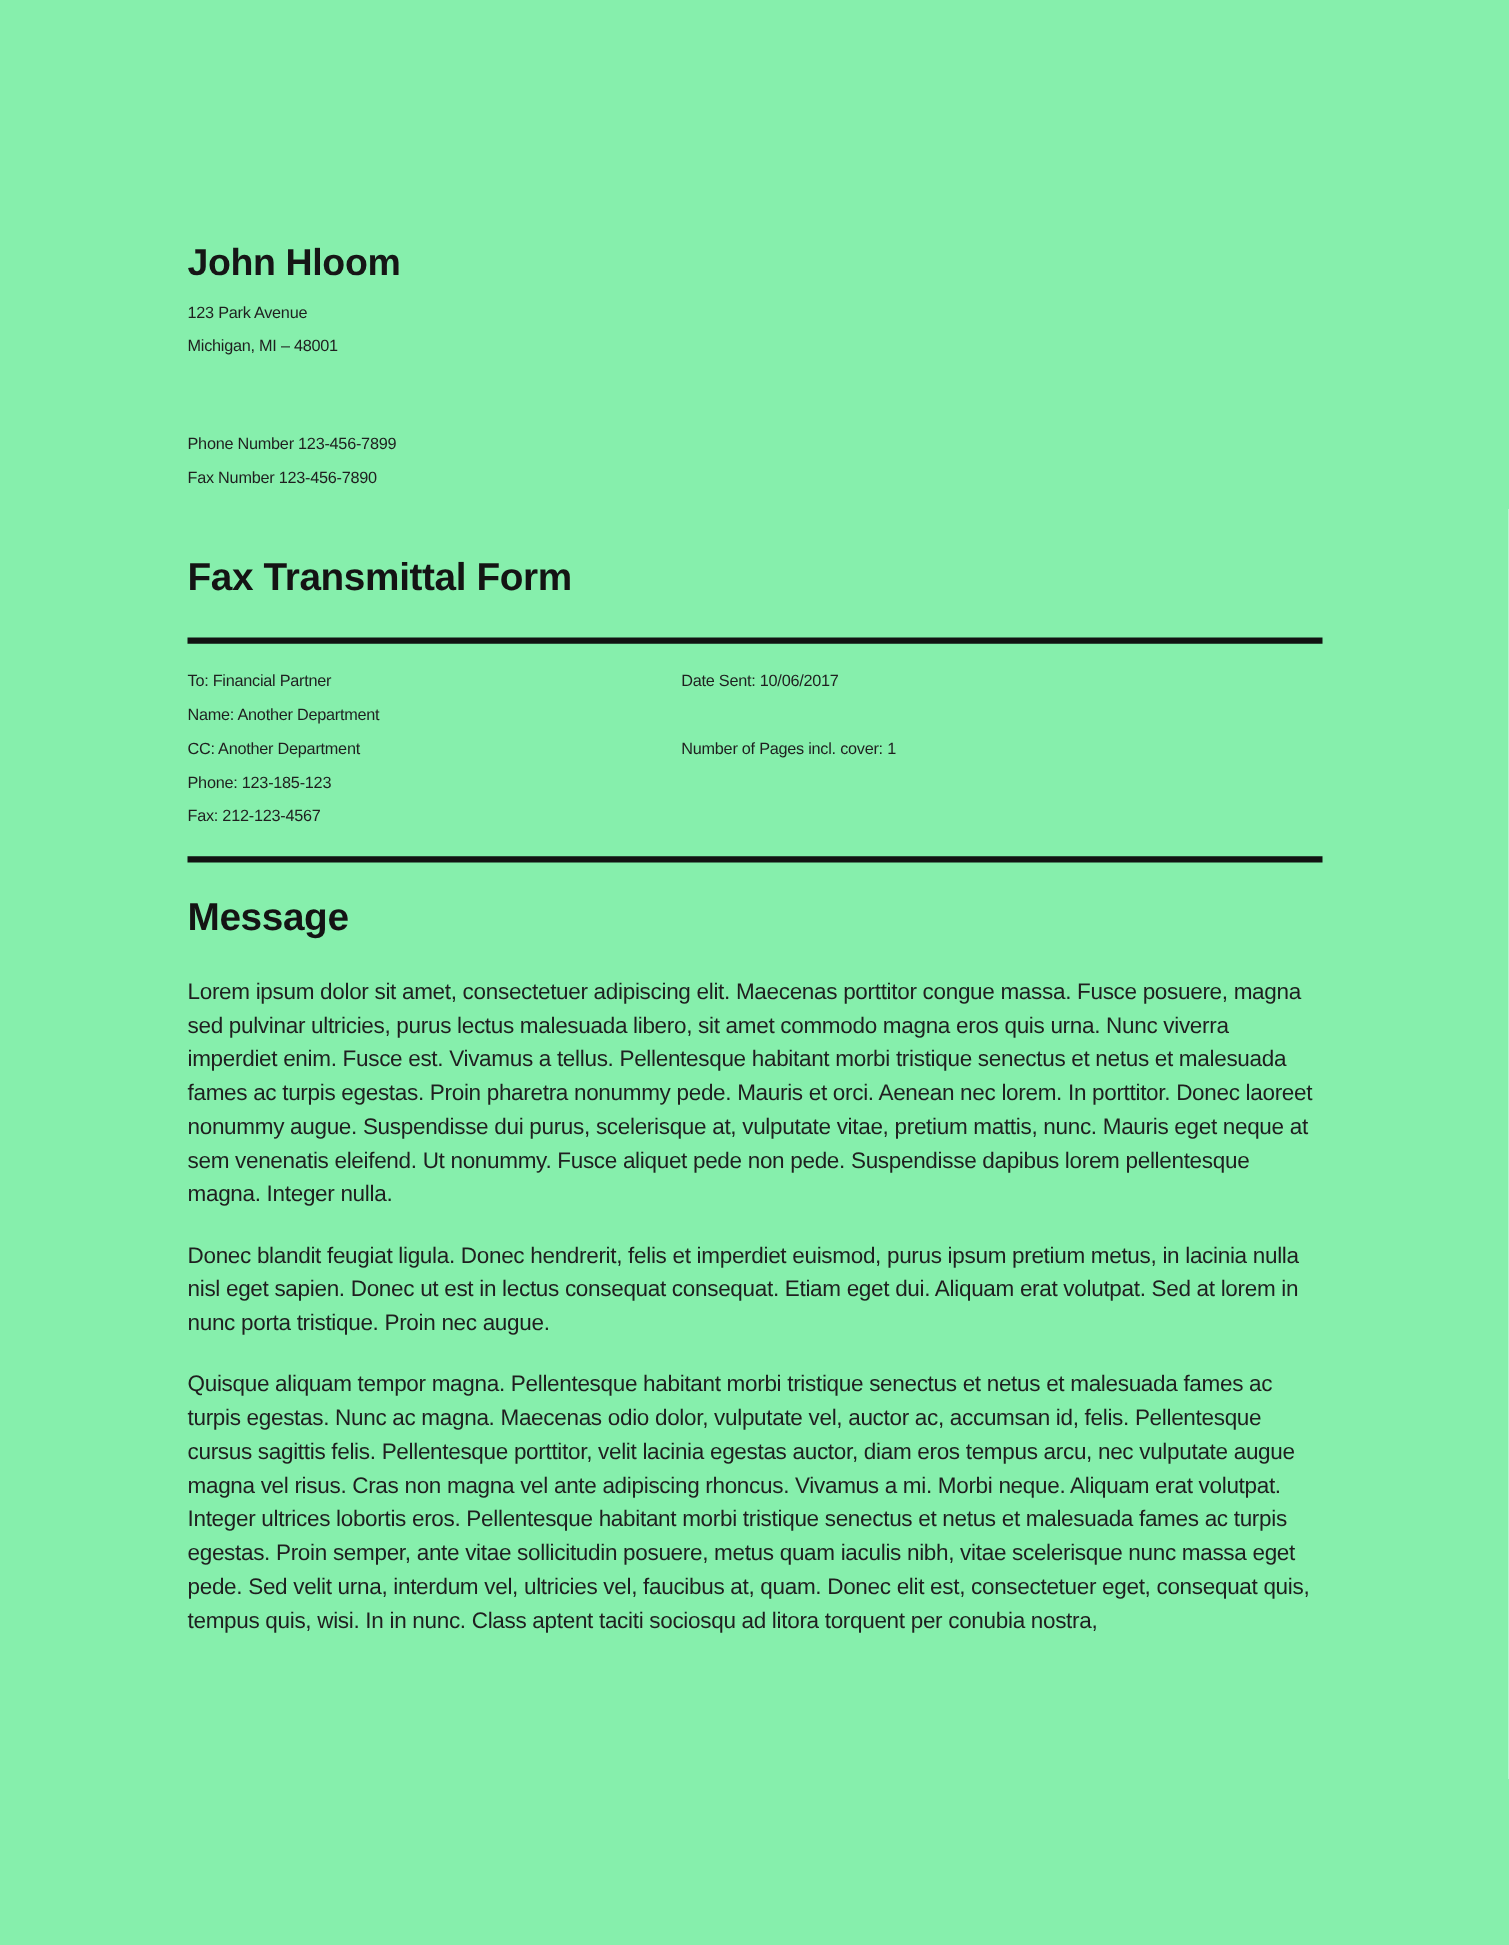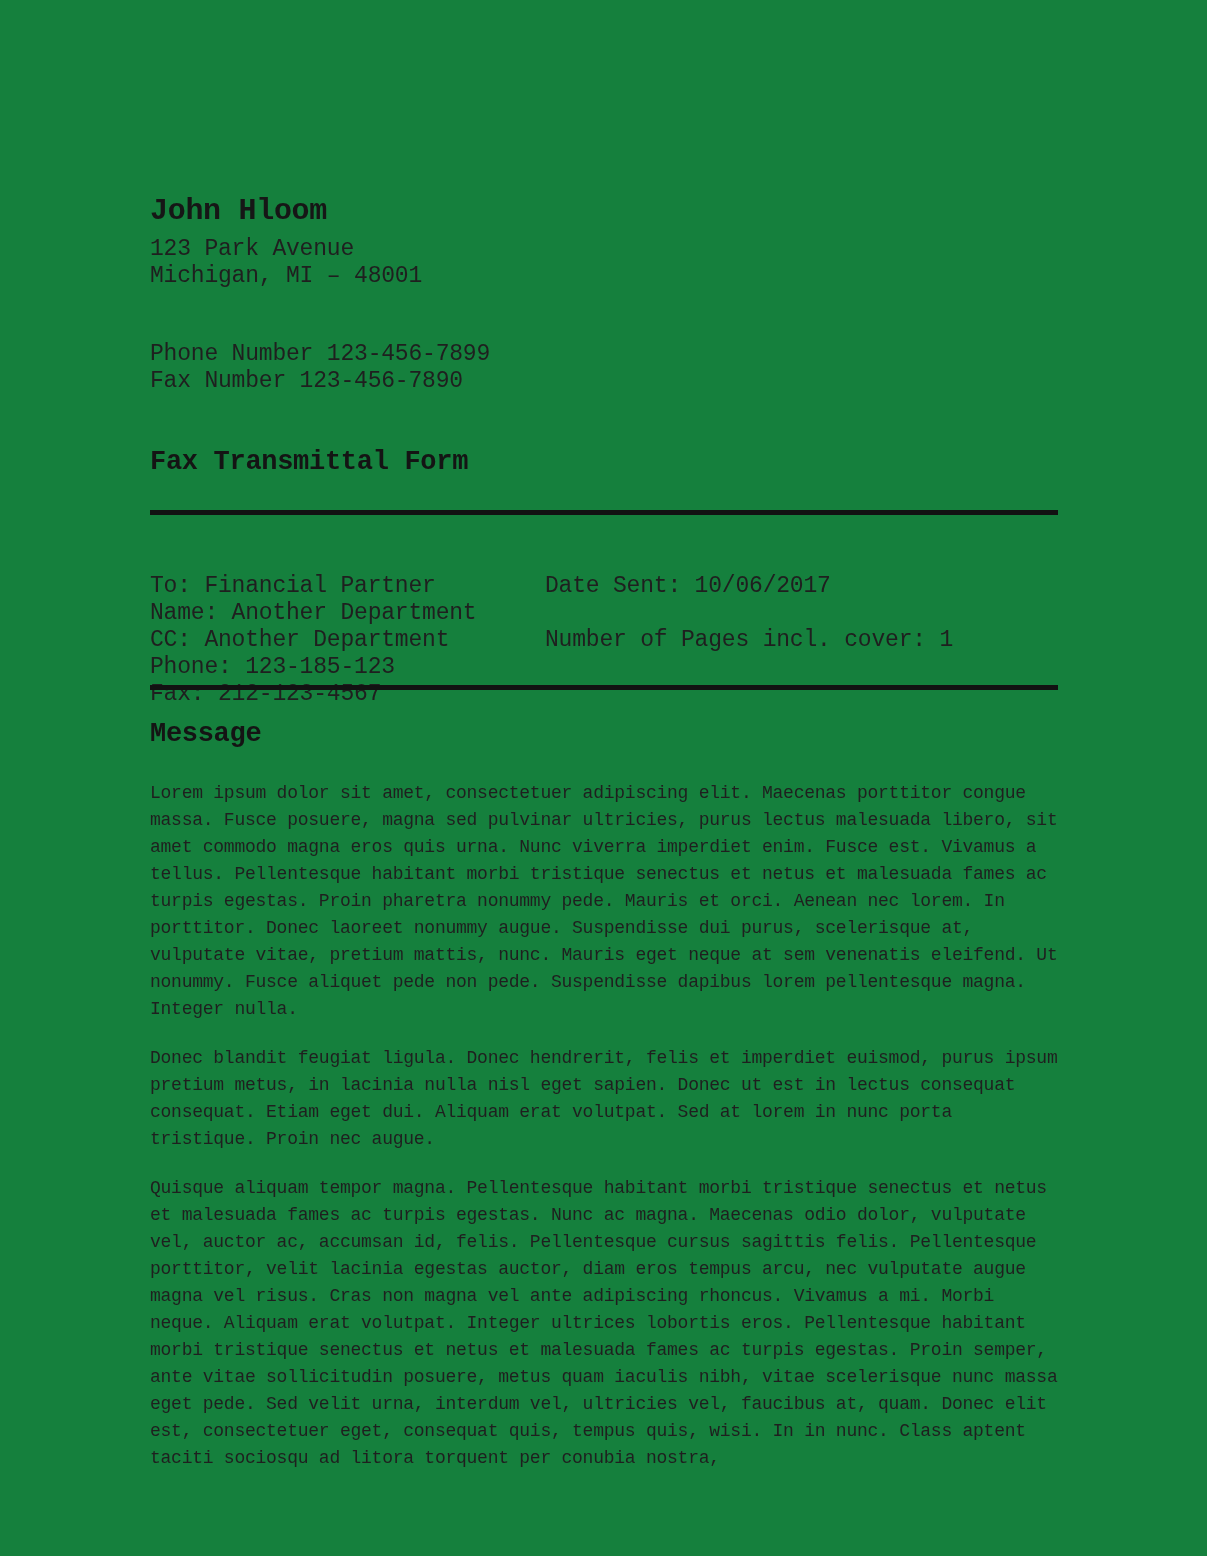--- a/index.html
+++ b/index.html
@@ -4,23 +4,23 @@
 <style>
   html, body {
     margin: 0;
     padding: 0;
     background: #ffffff;
   }
   .page {
     position: relative;
     width: 1207px;
     height: 1556px;
-    background: #15803d;
+    background: #86efac;
     overflow: hidden;
-    font-family: Liberation Mono, monospace;
+    font-family: Liberation Sans, sans-serif;
     color: #1b1b1b;
   }
   .content {
     position: absolute;
     left: 150px;
     top: 0;
     width: 908px;
     height: 100%;
   }
   .block { position: absolute; left: 0; width: 908px; }
@@ -29,29 +29,29 @@
     top: 192px;
     font-size: 30px;
     font-weight: 700;
     line-height: 38px;
     letter-spacing: -0.3px;
     color: #161616;
   }
   .sender-address { top: 236px; }
   .sender-contact { top: 341px; }
   .doc-line {
-    font-size: 23px;
+    font-size: 13px;
     line-height: 27px;
     letter-spacing: -0.2px;
     color: #1f1f1f;
     white-space: nowrap;
   }
 
   .form-title, .message-heading {
-    font-size: 27px;
+    font-size: 31px;
     font-weight: 700;
     line-height: 40px;
     letter-spacing: -0.3px;
     color: #141414;
   }
   .form-title { top: 442px; }
   .message-heading { top: 714px; }
 
   .rule {
     position: absolute;
@@ -62,21 +62,20 @@
     border: none;
     margin: 0;
   }
   .rule-top { top: 510px; }
   .rule-bottom { top: 685px; }
 
   .details { top: 531px; height: 135px; }
   .details-col {
     position: absolute;
     top: 0;
-    margin-top: 42px;
   }
   .details-col.left  { left: 0;   width: 390px; }
   .details-col.right { left: 395px; width: 513px; }
   .detail-line { height: 27px; }
 
   .message-body { top: 780px; }
   .message-body p {
     margin: 0 0 22px 0;
     font-size: 18px;
     line-height: 27px;

